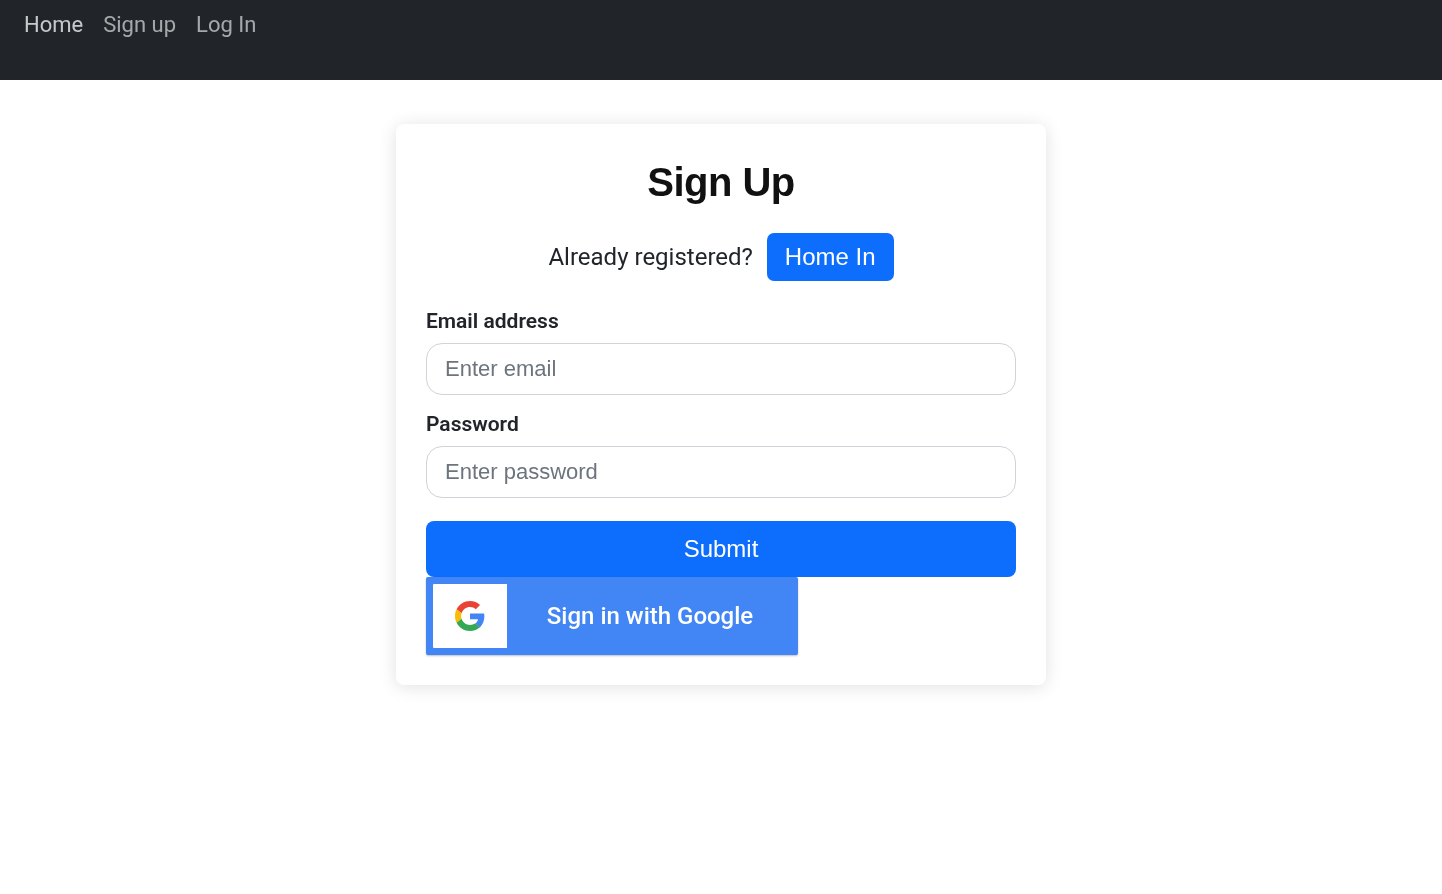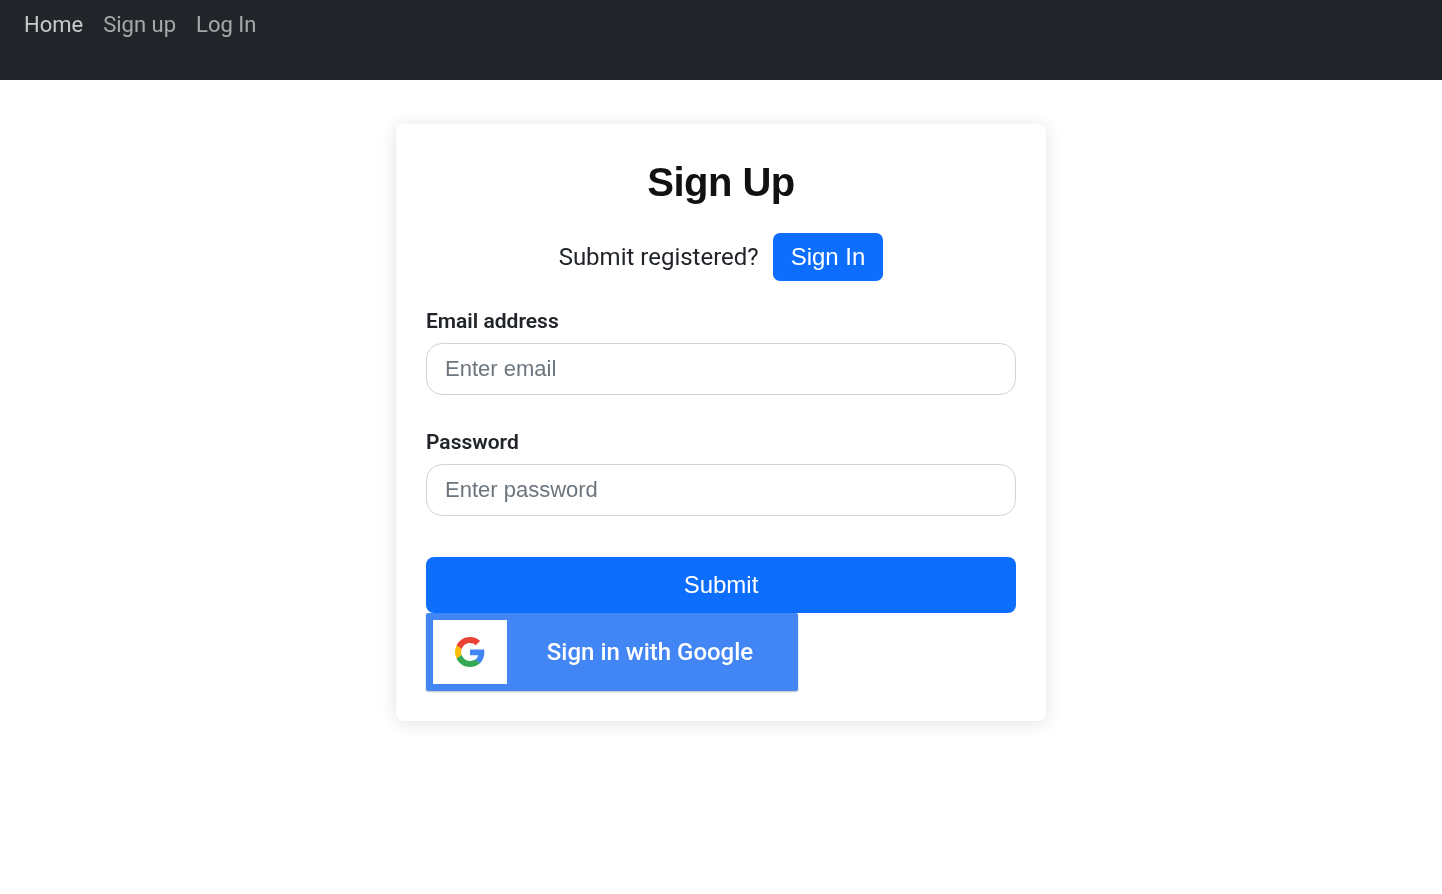--- a/index.html
+++ b/index.html
@@ -60,21 +60,21 @@
       background: #0d6efd;
       color: #fff;
       border: none;
       font-size: 24px;
       padding: 10px 18px;
       border-radius: 7px;
       cursor: pointer;
       margin-left: 8px;
     }
     .form-group {
-      margin-bottom: 35px;
+      margin-bottom: 17px;
     }
     .form-label {
       display: block;
       font-weight: 600;
       font-size: 21px;
       color: #212529;
       margin-bottom: 10px;
     }
     .form-control {
       width: 100%;
@@ -138,22 +138,22 @@
   <a>Home</a>
   <a>Sign up</a>
   <a>Log In</a>
 </nav>
 
 <div class="container">
   <div class="card">
     <h1 class="card-title">Sign Up</h1>
     
     <div class="already-row">
-      <span>Submit registered? </span>
-      <button class="btn-primary">Sign In</button>
+      <span>Already registered? </span>
+      <button class="btn-primary">Home In</button>
     </div>
 
     <div class="form-group">
       <label class="form-label">Email address</label>
       <input type="email" class="form-control" placeholder="Enter email" style="">
     </div>
 
     <div class="form-group">
       <label class="form-label">Password</label>
       <input type="password" class="form-control" placeholder="Enter password" style="">

